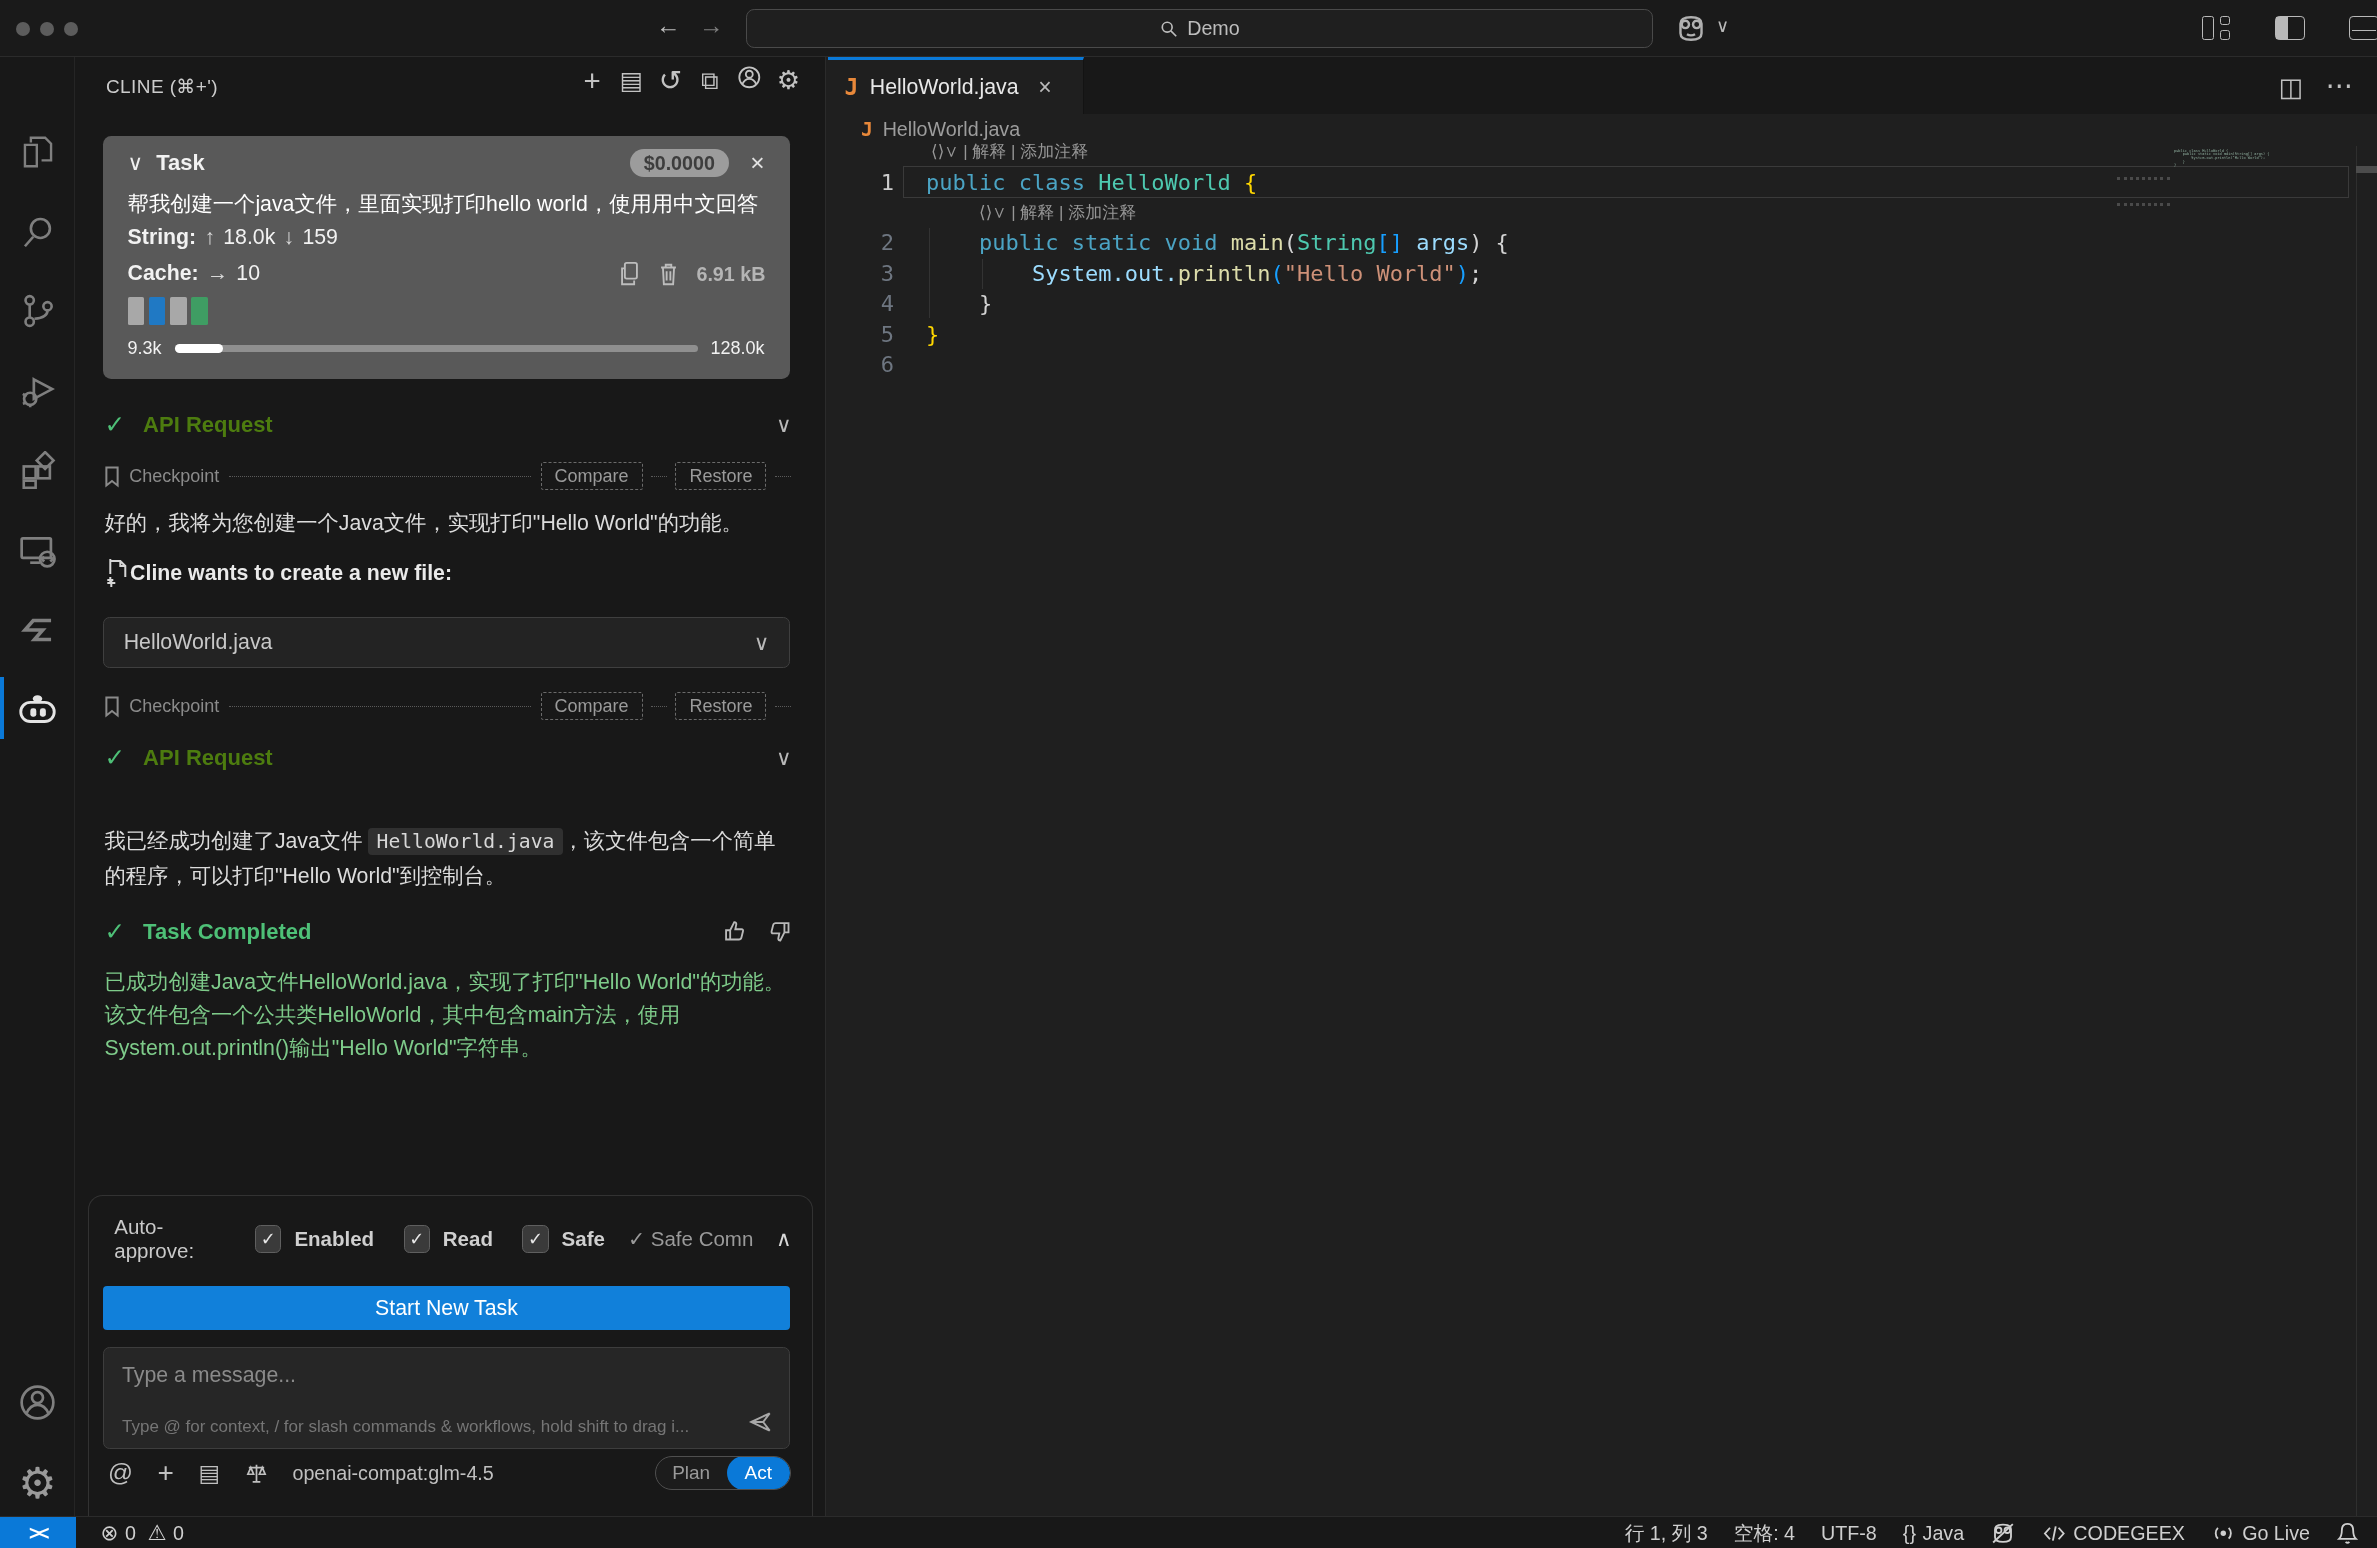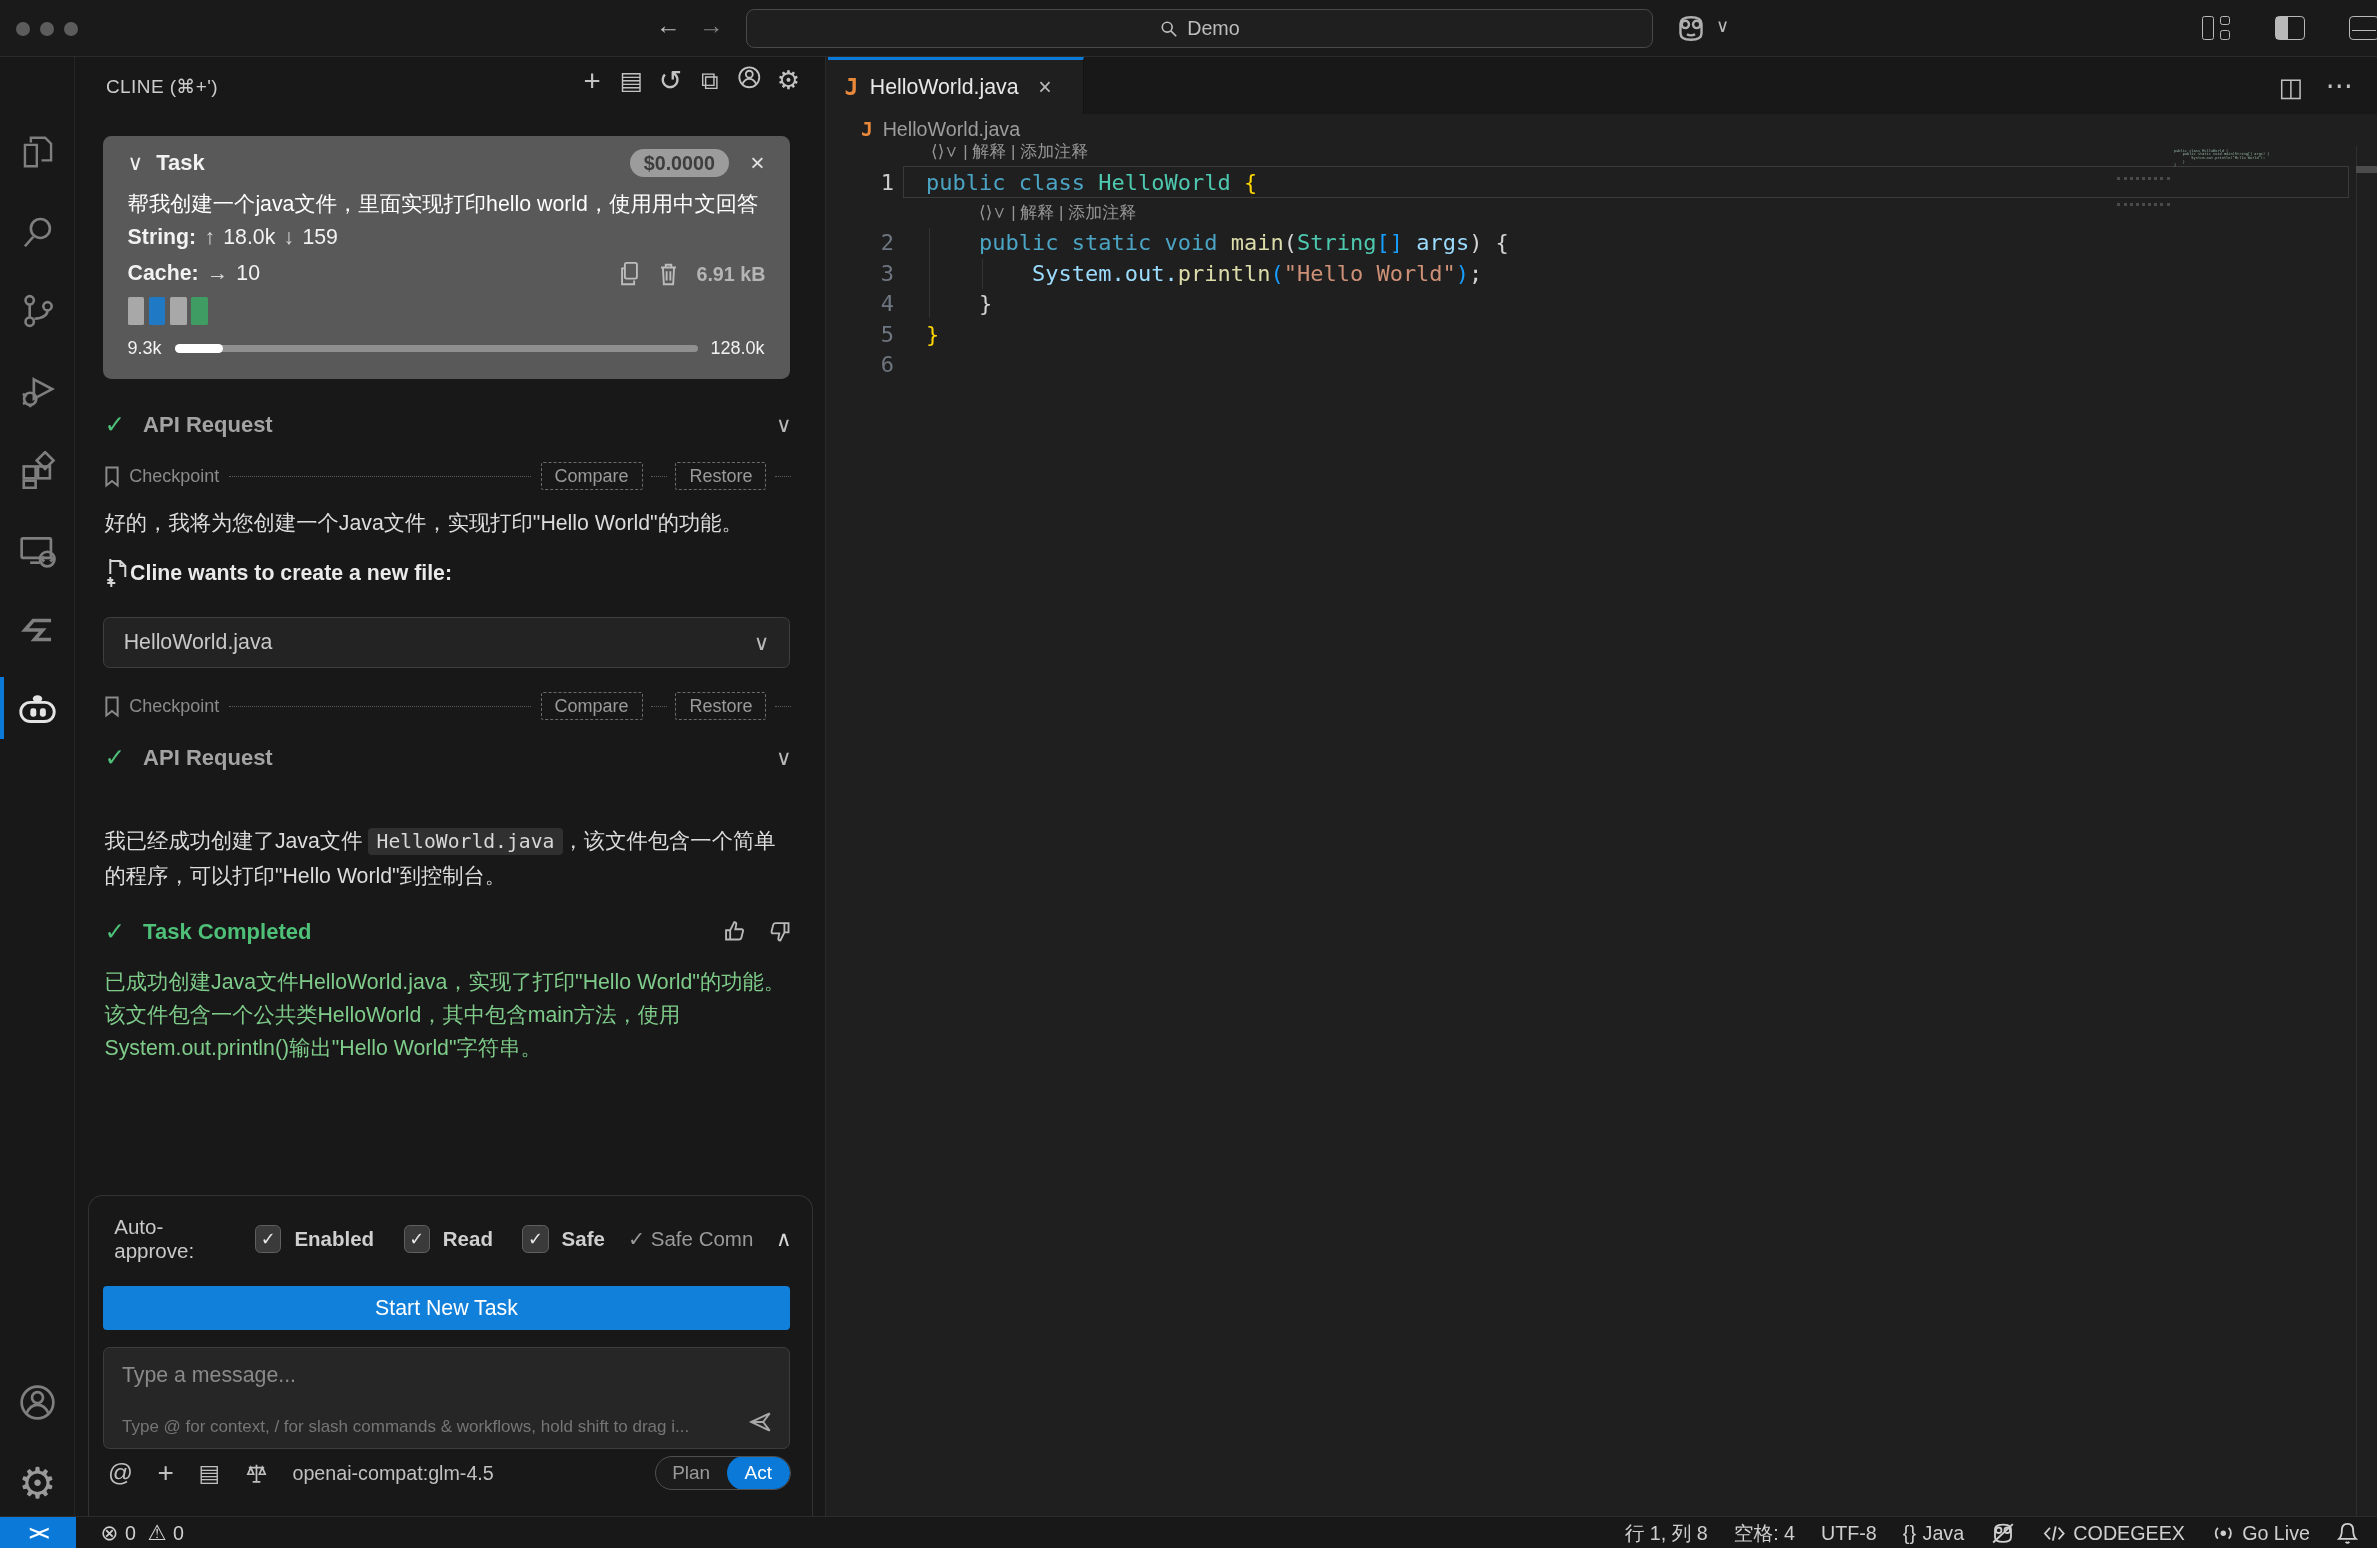--- a/index.html
+++ b/index.html
@@ -29,21 +29,21 @@
   
   #sidebar { left:75px; top:57px; width:751px; height:1459px; background:#181818; border-right:0.8px solid #2b2b2b; }
   .sb-title { font-size:19px; color:#cccccc; letter-spacing:0.4px; }
   .hdr-ic { color:#c2c2c2; font-size:24.6px; width:36px; text-align:center; }
   .card { left:28px; top:79px; width:687px; height:243px; background:#595959; border-radius:8.2px; color:#f2f2f2; }
   .badge { background:#9c9c9c; color:#3d3d3d; font-weight:bold; font-size:19.7px; border-radius:16.4px; padding:2.5px 14px; }
   .blk { width:16.4px; height:28px; border-radius:1.6px; margin-right:4.9px; display:inline-block; }
   .ctxbar { height:7.4px; border-radius:4.1px; background:#8f8f8f; position:relative; flex:1; margin:0 13px; }
   .ctxbar i { position:absolute; left:0; top:-0.8px; height:9px; width:48px; border-radius:4.9px; background:#ffffff; }
   .chk { color:#4ec077; font-size:24.6px; font-weight:bold; }
-  .sec-title { font-size:22px; font-weight:bold; color:#a3a3a3; }
+  .sec-title { font-size:22px; font-weight:bold; color:#4d7c0f; }
   .chev { color:#b9b9b9; font-size:21.3px; }
   .cp { color:#8a8a8a; font-size:18px; }
   .cp-lead { flex:1; border-top:1.6px dotted #5a5a5a; margin:0 9.8px; }
   .cp-btn { border:1.6px dashed #6a6a6a; border-radius:2.5px; padding:2.5px 13px; color:#9a9a9a; font-size:18px; }
   .cp-dash { width:16.4px; border-top:1.6px dotted #5a5a5a; margin-left:8.2px; }
   .msg { font-size:21.3px; color:#dcdcdc; line-height:33px; }
   .codechip { font-family:"DejaVu Sans Mono",monospace; font-size:19.7px; background:#303030; border-radius:4.1px; padding:1.6px 8.2px; color:#d8d8d8; }
   .dropdown { left:28px; width:687px; height:51px; background:#232323; border:0.8px solid #3f3f3f; border-radius:6.6px; display:flex; align-items:center; padding:0 19.7px; color:#c8c8c8; font-size:21.3px; justify-content:space-between; }
   .green { color:#7ecb8a; }
   .btn-green { left:28px; width:687px; height:39px; background:#2d8049; border-radius:4.1px; color:#fff; font-size:21.3px; font-weight:bold; display:flex; align-items:center; justify-content:center; gap:11.5px; }
@@ -427,21 +427,21 @@
       <span>&gt;&lt;</span>
     </div>
   <div class="st-item" style="margin-left:11.5px;">
     <span style="font-size:21.3px;">⊗</span>
     <span>0</span>
     <span style="font-size:21.3px;margin-left:4.9px;">⚠</span>
     <span>0</span>
   </div>
   <span style="flex:1"></span>
   <div class="st-item">
-      <span>行 1, 列 8</span>
+      <span>行 1, 列 3</span>
     </div>
   <div class="st-item">
       <span>空格: 4</span>
     </div>
   <div class="st-item">
       <span>UTF-8</span>
     </div>
   <div class="st-item">
     <span>{}</span>
     <span>Java</span>

